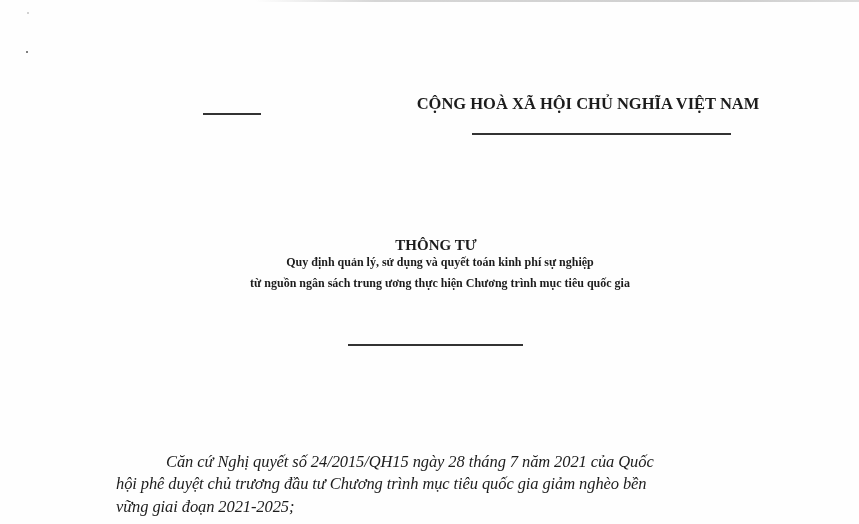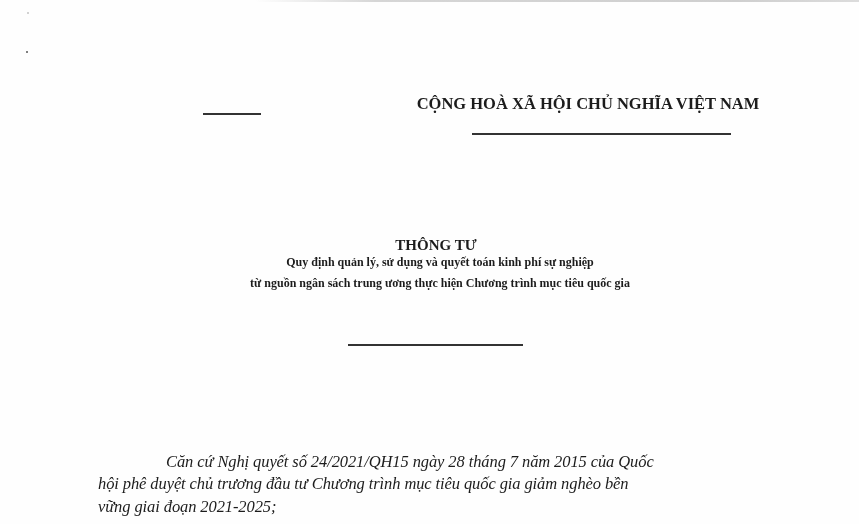--- a/index.html
+++ b/index.html
@@ -30,21 +30,21 @@
   .rule-right { position: absolute; left: 472px; top: 133px; width: 259px; height: 1.5px; background: #333; }
   .place-date { left: 597px; top: 151px; font-size: 16.5px; }
 
   .doc-type { left: 436px; top: 237px; font-size: 15px; }
   .subject-line { left: 440px; font-size: 12px; }
   .s1 { top: 255px; }
   .s2 { top: 276px; text-align: center; }
   .s3 { top: 299px; }
   .rule-title { position: absolute; left: 348px; top: 344px; width: 175px; height: 1.5px; background: #333; }
 
-  .para { left: 98px; font-size: 16.5px; letter-spacing: -0.1px; }
+  .para { left: 116px; font-size: 16.5px; letter-spacing: -0.1px; }
   .p1 { left: 166px; top: 413px; }
   .p2a { left: 166px; top: 452px; }
   .p2b { top: 474px; }
   .p2c { top: 497px; }
 </style>
 </head>
 <body>
 
 <div class="page">
   <div class="topline"></div>
@@ -54,16 +54,16 @@
   <div class="rule-left"></div>
 
   <div class="abs bold center nation">CỘNG HOÀ XÃ HỘI CHỦ NGHĨA VIỆT NAM</div>
   <div class="rule-right"></div>
 
   <div class="abs bold center doc-type">THÔNG TƯ</div>
   <div class="abs bold center subject-line s1">Quy định quản lý, sử dụng và quyết toán kinh phí sự nghiệp</div>
   <div class="abs bold center subject-line s2">từ nguồn ngân sách trung ương thực hiện Chương trình mục tiêu quốc gia</div>
   <div class="rule-title"></div>
 
-  <div class="abs italic para p2a">Căn cứ Nghị quyết số 24/2021/QH15 ngày 28 tháng 7 năm 2015 của Quốc</div>
+  <div class="abs italic para p2a">Căn cứ Nghị quyết số 24/2015/QH15 ngày 28 tháng 7 năm 2021 của Quốc</div>
   <div class="abs italic para p2b">hội phê duyệt chủ trương đầu tư Chương trình mục tiêu quốc gia giảm nghèo bền</div>
   <div class="abs italic para p2c">vững giai đoạn 2021-2025;</div>
 </div>
 
 </body></html>

